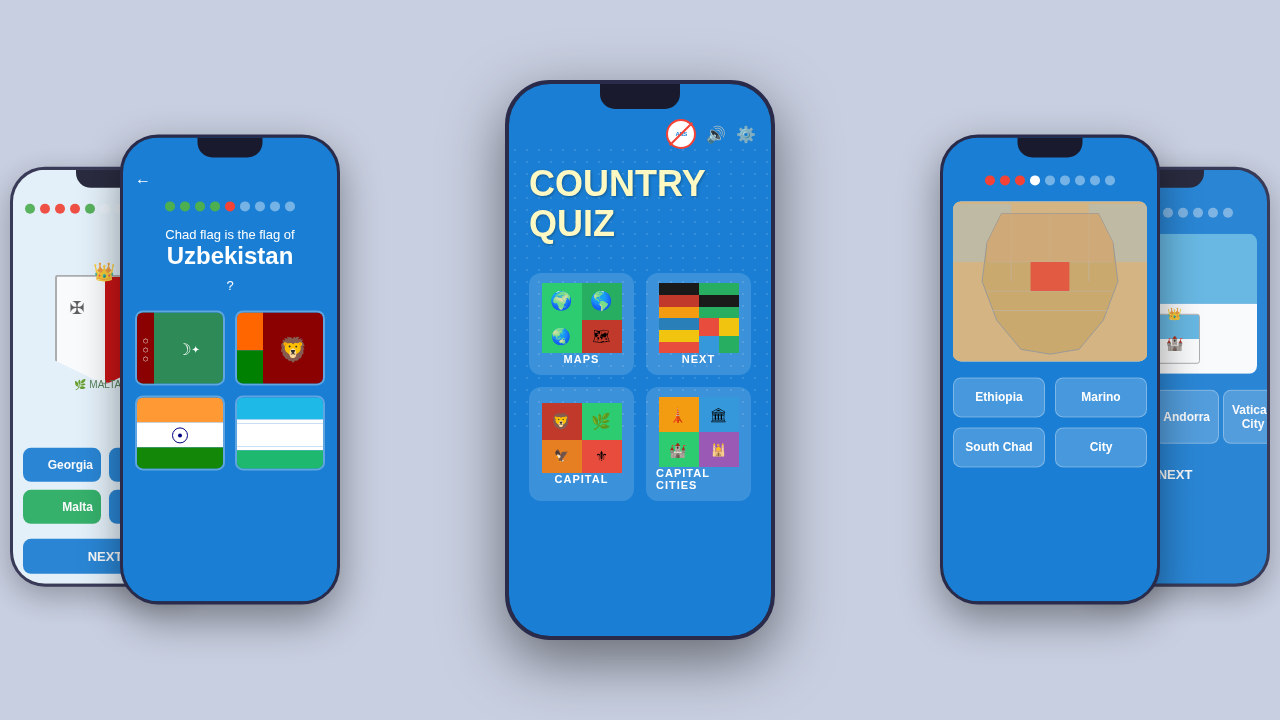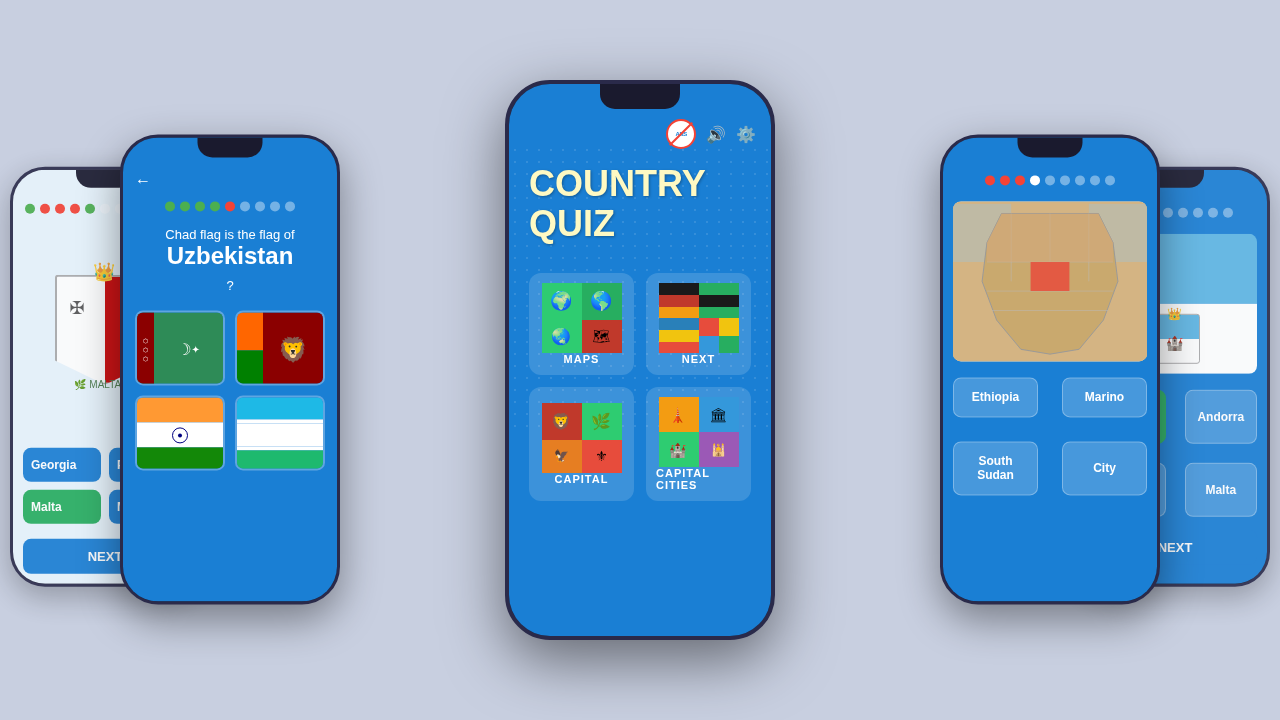--- a/index.html
+++ b/index.html
@@ -388,21 +388,21 @@
       gap: 8px;
       padding: 10px;
     }
 
     .answer-btn {
       padding: 10px 8px;
       border-radius: 8px;
       color: white;
       font-size: 12px;
       font-weight: bold;
-      text-align: left;
+      text-align: right;
       border: none;
       cursor: pointer;
     }
 
     .btn-blue { background: #1a7fd4; }
     .btn-green { background: #27ae60; }
 
     .next-btn {
       margin: 5px 10px 10px;
       padding: 10px;
@@ -437,21 +437,21 @@
     .africa-map {
       width: 100%;
       height: 100%;
       background: #d4b483;
       position: relative;
     }
 
     .map-answer-grid {
       display: grid;
       grid-template-columns: 1fr 1fr;
-      gap: 24px;
+      gap: 10px;
       padding: 8px 10px;
     }
 
     .map-answer-btn {
       padding: 12px 8px;
       border-radius: 8px;
       background: rgba(255,255,255,0.2);
       color: white;
       font-size: 12px;
       font-weight: bold;
@@ -474,22 +474,22 @@
       border-radius: 8px;
       overflow: hidden;
       height: 140px;
     }
 
     .sm-flag-top { background: #5EB6E4; height: 50%; display: flex; align-items: center; justify-content: center; }
     .sm-flag-bottom { background: white; height: 50%; display: flex; align-items: center; justify-content: center; font-size: 20px; }
 
     .sm-answer-grid {
       display: grid;
-      grid-template-columns: 1fr 1fr;
-      gap: 19px;
+      grid-template-columns: 1fr 1fr 1fr 1fr;
+      gap: 4px;
       padding: 8px 10px;
     }
 
     .sm-answer-btn {
       padding: 12px 8px;
       border-radius: 8px;
       background: rgba(255,255,255,0.2);
       color: white;
       font-size: 12px;
       font-weight: bold;
@@ -746,21 +746,21 @@
           <path d="M80,60 L120,60 L120,90 L80,90 Z" fill="#e74c3c" opacity="0.85"></path>
 
           <path d="M50,10 L150,10 L165,40 L165,60 L35,60 L35,40 Z" fill="#d4aa7d" opacity="0.6"></path>
         </svg>
       </div>
     </div>
 
     <div class="map-answer-grid">
       <button class="map-answer-btn">Ethiopia</button>
       <button class="map-answer-btn">Marino</button>
-      <button class="map-answer-btn">South Sudan</button>
+      <button class="map-answer-btn">South Chad</button>
       <button class="map-answer-btn">City</button>
     </div>
   </div>
 </div>
 
 <div class="phone phone-right2">
   <div class="phone-notch"></div>
   <div class="phone5-screen">
 
     <div class="progress-dots" style="justify-content:center;margin-top:8px;">

